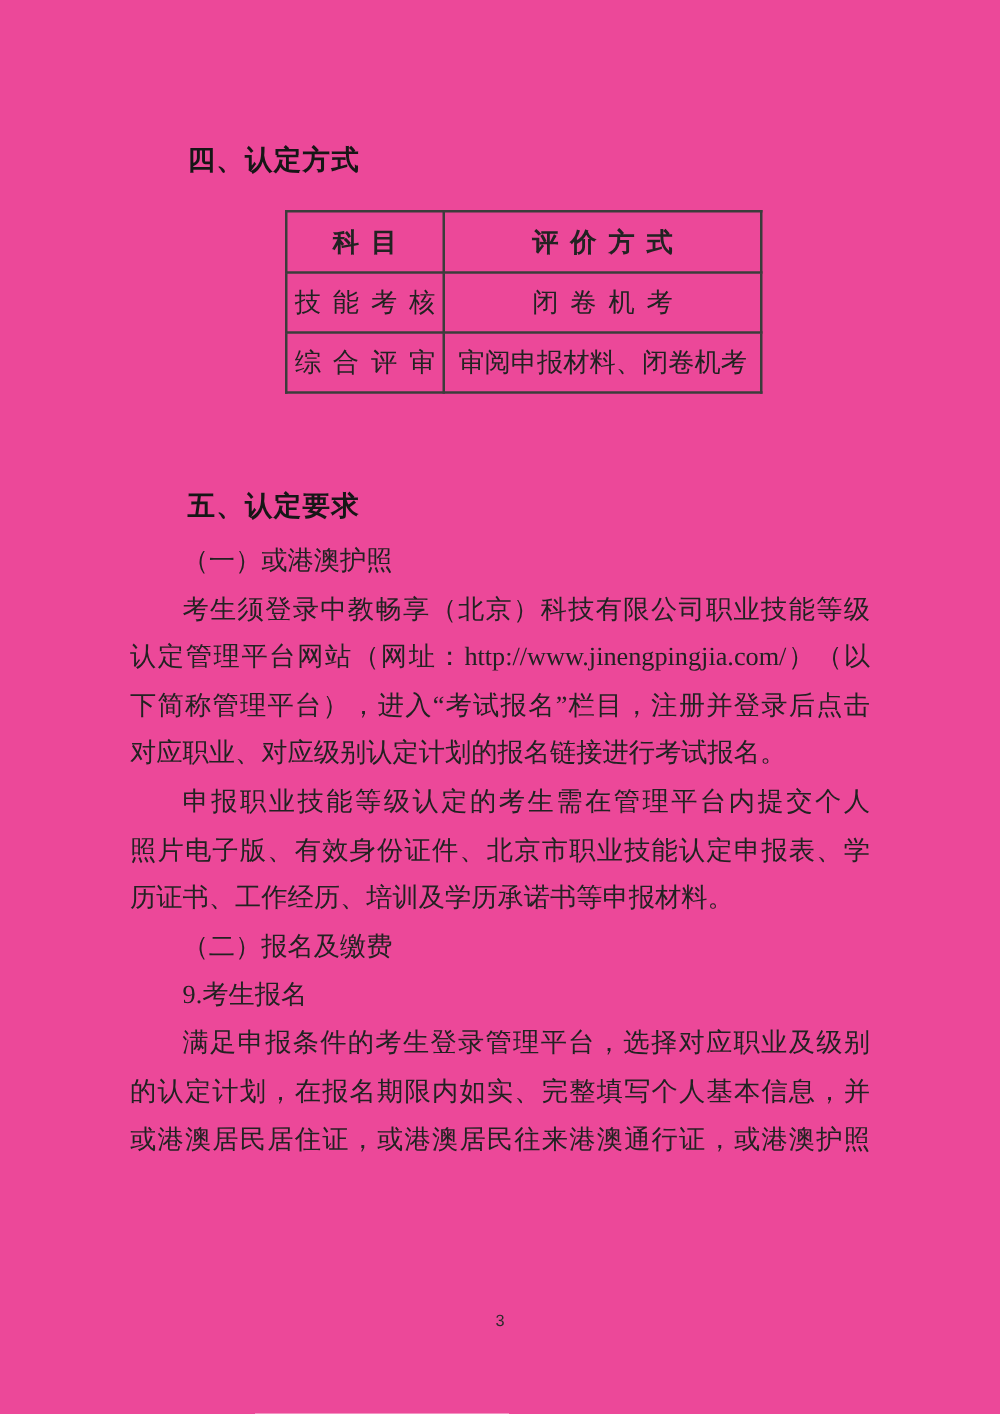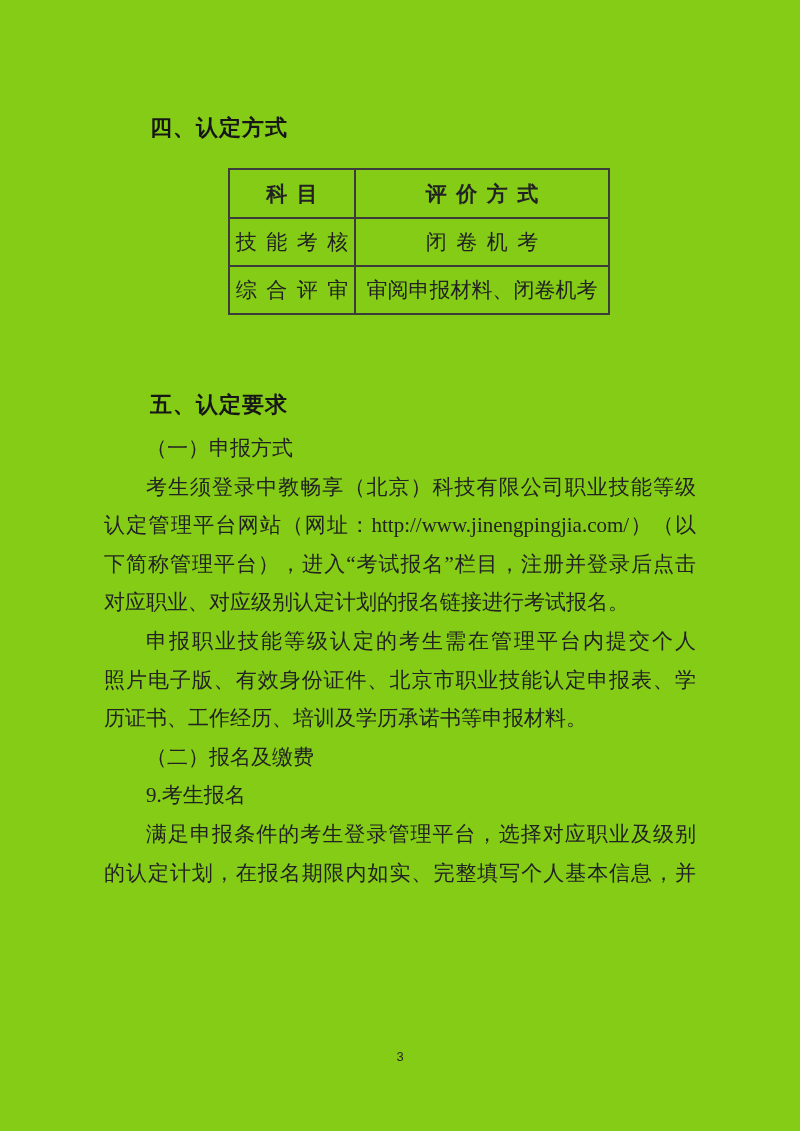--- a/index.html
+++ b/index.html
@@ -1,21 +1,21 @@
 <!DOCTYPE html>
 <html><head>
 <meta charset="utf-8">
 <style>
   * { margin: 0; padding: 0; box-sizing: border-box; }
   html, body { background: #ffffff; }
   .page {
     position: relative;
     width: 800px;
     height: 1131px;
-    background: #84cc16;
+    background: #ec4899;
     overflow: hidden;
     font-family: "Liberation Serif", "DejaVu Serif", serif;
     color: #1f1f1f;
   }
   .section-heading {
     position: absolute;
     left: 150px;
     font-family: "Liberation Sans", "DejaVu Sans", sans-serif;
     font-weight: 700;
     font-size: 22px;
@@ -114,29 +114,30 @@
         <tr>
           <td><span class="cellspan spaced">综合评审</span></td>
           <td><span class="cellspan">审阅申报材料、闭卷机考</span></td>
         </tr>
       </tbody>
   </table>
 
   <div class="section-heading heading-5">五、认定要求</div>
 
   <div class="textblock">
-      <div class="line indent">（一）申报方式</div>
+      <div class="line indent">（一）或港澳护照</div>
       <div class="line indent fill">考生须登录中教畅享（北京）科技有限公司职业技能等级</div>
       <div class="line fill">认定管理平台网站（网址：http://www.jinengpingjia.com/）（以</div>
       <div class="line fill">下简称管理平台），进入“考试报名”栏目，注册并登录后点击</div>
       <div class="line">对应职业、对应级别认定计划的报名链接进行考试报名。</div>
       <div class="line indent fill">申报职业技能等级认定的考生需在管理平台内提交个人</div>
       <div class="line fill">照片电子版、有效身份证件、北京市职业技能认定申报表、学</div>
       <div class="line">历证书、工作经历、培训及学历承诺书等申报材料。</div>
       <div class="line indent">（二）报名及缴费</div>
       <div class="line indent">9.考生报名</div>
       <div class="line indent fill">满足申报条件的考生登录管理平台，选择对应职业及级别</div>
       <div class="line fill">的认定计划，在报名期限内如实、完整填写个人基本信息，并</div>
+      <div class="line fill">或港澳居民居住证，或港澳居民往来港澳通行证，或港澳护照</div>
     </div>
 
   <div class="page-number">3</div>
 
 </div>
 
 </body></html>

